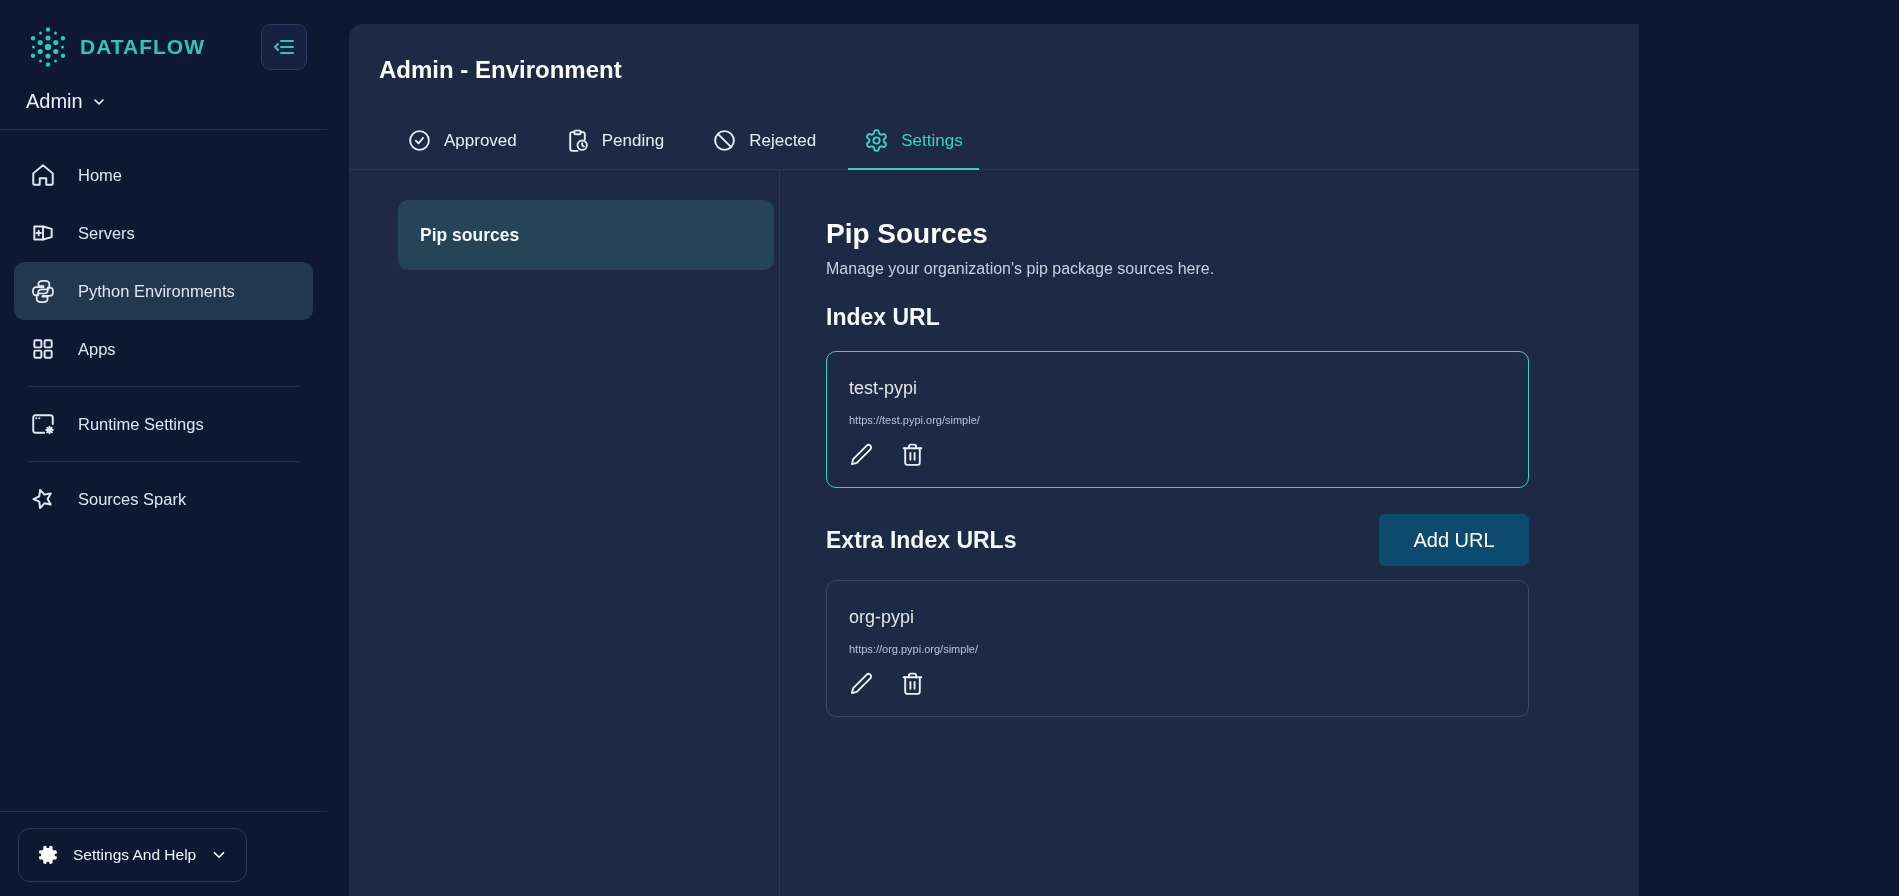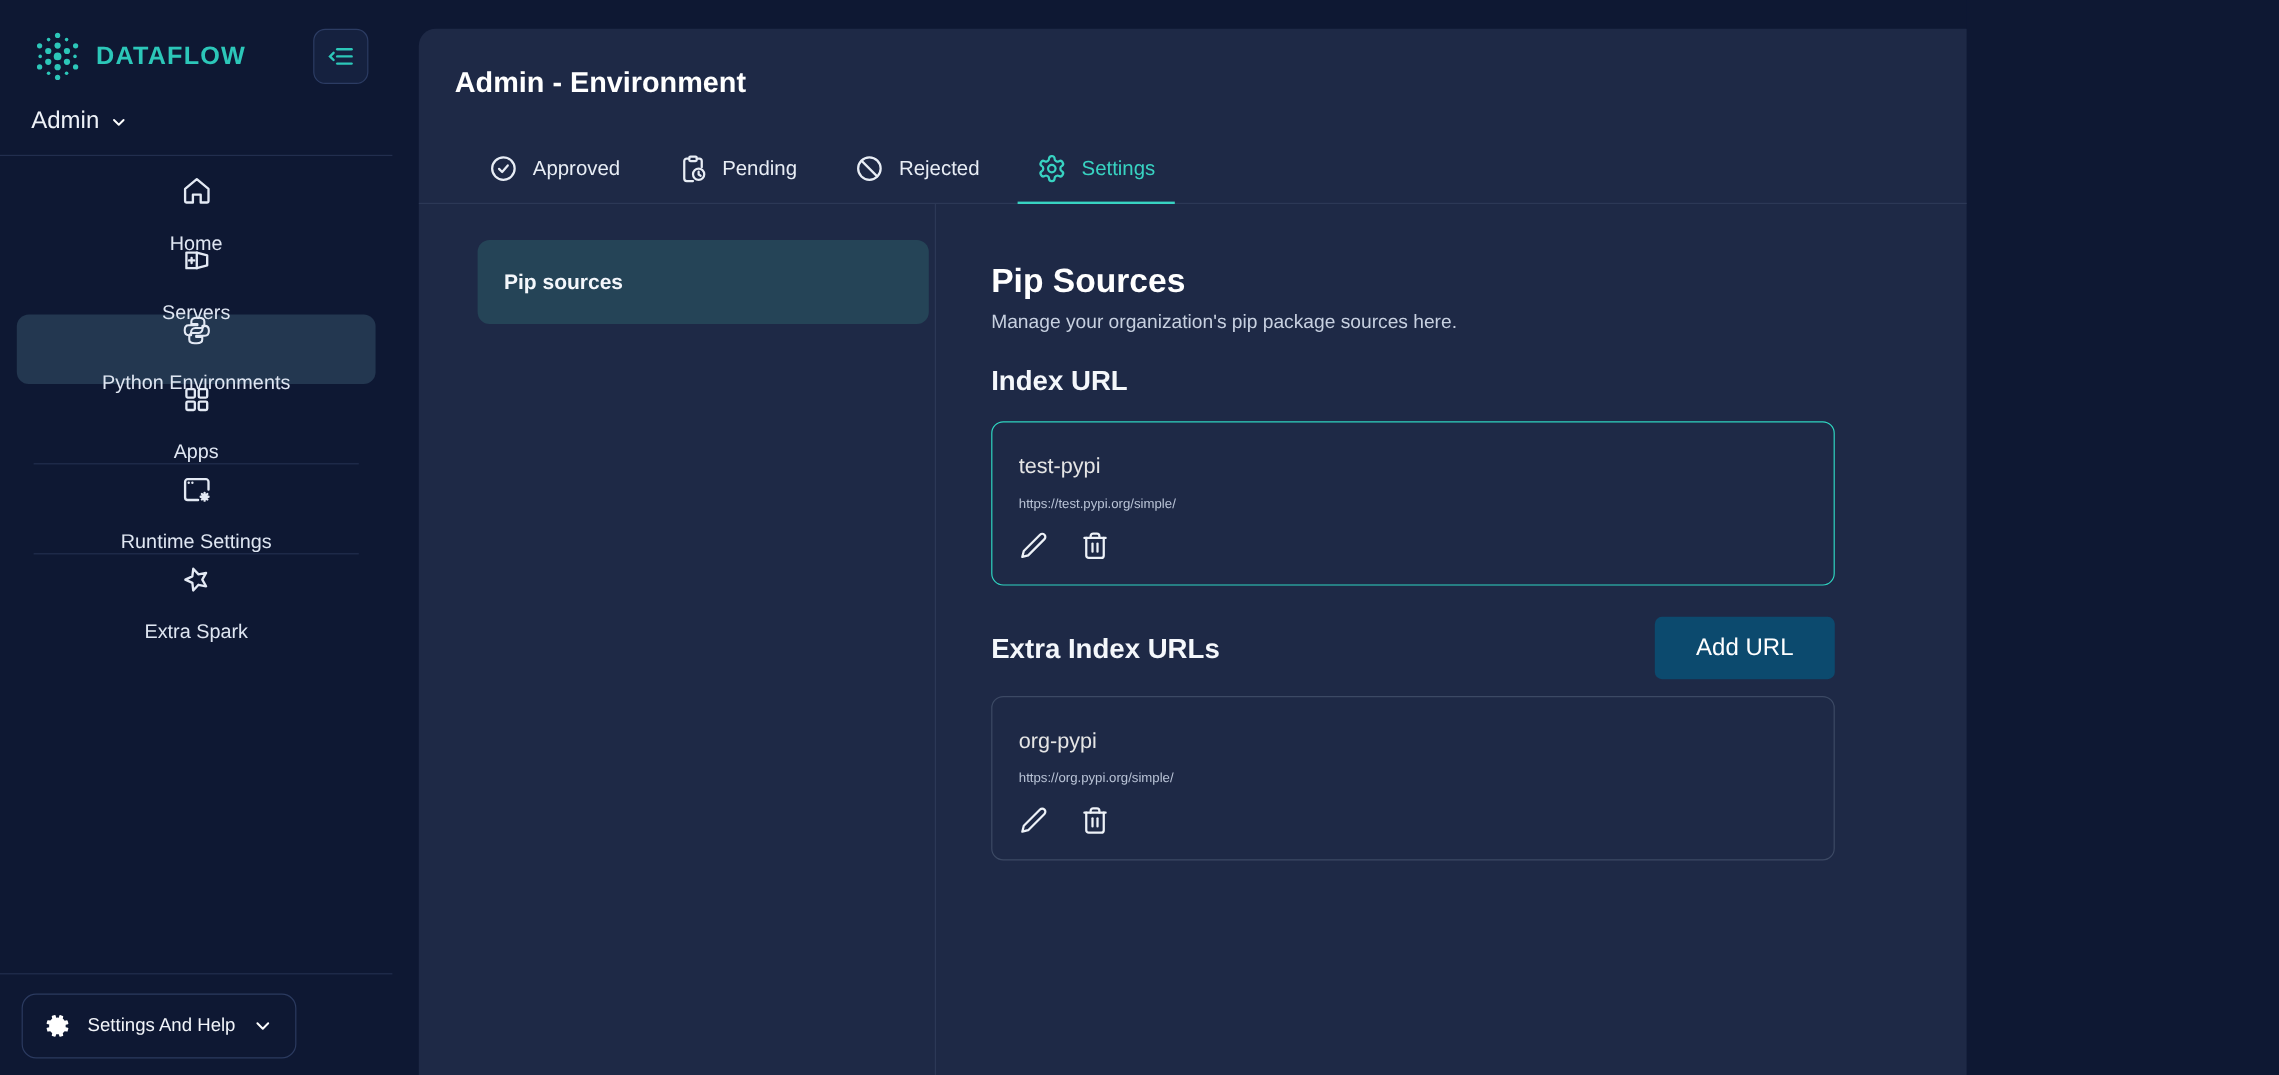--- a/index.html
+++ b/index.html
@@ -11,21 +11,21 @@
   .side-top{padding:24px 20px 0 26px;}
   .brand-row{display:flex;align-items:center;justify-content:space-between;}
   .brand{display:flex;align-items:center;gap:10px;}
   .brand-name{font-size:21px;font-weight:bold;letter-spacing:1px;color:#2cc7b9;}
   .collapse-btn{width:46px;height:46px;border:1px solid #2c3c63;border-radius:10px;background:#15213f;
                 display:flex;align-items:center;justify-content:center;color:#2cc7b9;cursor:pointer;}
   .workspace{display:flex;align-items:center;gap:8px;margin:20px 0 0 0;font-size:20px;color:#eef2f8;cursor:pointer;}
   .side-divider{border:none;border-top:1px solid #222e4e;margin:16px 0 0 0;}
   .nav{padding:16px 14px 0 14px;}
   .nav-item{display:flex;align-items:center;gap:22px;height:58px;padding:0 16px;border-radius:10px;
-            color:#dfe6f2;font-size:16.5px;cursor:pointer;flex-direction:column;}
+            color:#dfe6f2;font-size:16.5px;cursor:pointer;}
   .nav-item .nicon{display:flex;color:#e3e9f4;}
   .nav-item.selected{background:#233750;}
   .nav-divider{border:none;border-top:1px solid #222e4e;margin:8px 14px;}
   .side-footer{margin-top:auto;}
   .footer-divider{border:none;border-top:1px solid #222e4e;margin:0;}
   .settings-help{margin:16px 18px 14px 18px;height:54px;border:1px solid #2b3a5f;border-radius:12px;
                  display:flex;align-items:center;gap:14px;padding:0 18px;cursor:pointer;background:transparent;}
   .settings-help .label{font-size:15.5px;color:#f2f5fa;}
   .settings-help .chev{margin-left:auto;display:flex;color:#fff;}
 
@@ -169,21 +169,21 @@
         </span>
         <span>Runtime Settings</span>
       </div>
       <hr class="nav-divider">
       <div class="nav-item">
         <span class="nicon">
           <svg width="26" height="26" viewBox="0 0 24 24" fill="none" stroke="currentColor" stroke-width="1.8" stroke-linejoin="round">
             <path transform="rotate(-18 12 12)" d="M12 3.2 14.5 8.6 20.4 9.3 16 13.3 17.2 19.1 12 16.2 6.8 19.1 8 13.3 3.6 9.3 9.5 8.6Z"></path>
           </svg>
         </span>
-        <span>Extra Spark</span>
+        <span>Sources Spark</span>
       </div>
     </nav>
 
     <div class="side-footer">
       <hr class="footer-divider">
       <button class="settings-help">
         <span>
           <svg width="22" height="22" viewBox="0 0 24 24" fill="#ffffff">
             <path d="M12 8.5a3.5 3.5 0 1 0 0 7 3.5 3.5 0 0 0 0-7zm9.4 5.2-2-.5a7.6 7.6 0 0 1 0-2.4l2-.5c.3-.1.5-.4.4-.7l-.7-2.4a.6.6 0 0 0-.7-.4l-2 .4a7.5 7.5 0 0 0-1.7-1.7l.4-2a.6.6 0 0 0-.4-.7L14.3 2a.6.6 0 0 0-.7.4l-.5 2a7.6 7.6 0 0 0-2.4 0l-.5-2A.6.6 0 0 0 9.5 2l-2.4.7a.6.6 0 0 0-.4.7l.4 2c-.6.5-1.2 1-1.7 1.7l-2-.4a.6.6 0 0 0-.7.4L2 9.5c-.1.3.1.6.4.7l2 .5a7.6 7.6 0 0 0 0 2.4l-2 .5a.6.6 0 0 0-.4.7l.7 2.4c.1.3.4.5.7.4l2-.4c.5.7 1 1.2 1.7 1.7l-.4 2c-.1.3.1.6.4.7l2.4.7c.3.1.6-.1.7-.4l.5-2a7.6 7.6 0 0 0 2.4 0l.5 2c.1.3.4.5.7.4l2.4-.7a.6.6 0 0 0 .4-.7l-.4-2c.7-.5 1.2-1 1.7-1.7l2 .4c.3.1.6-.1.7-.4l.7-2.4a.6.6 0 0 0-.4-.7z"></path>
           </svg>

